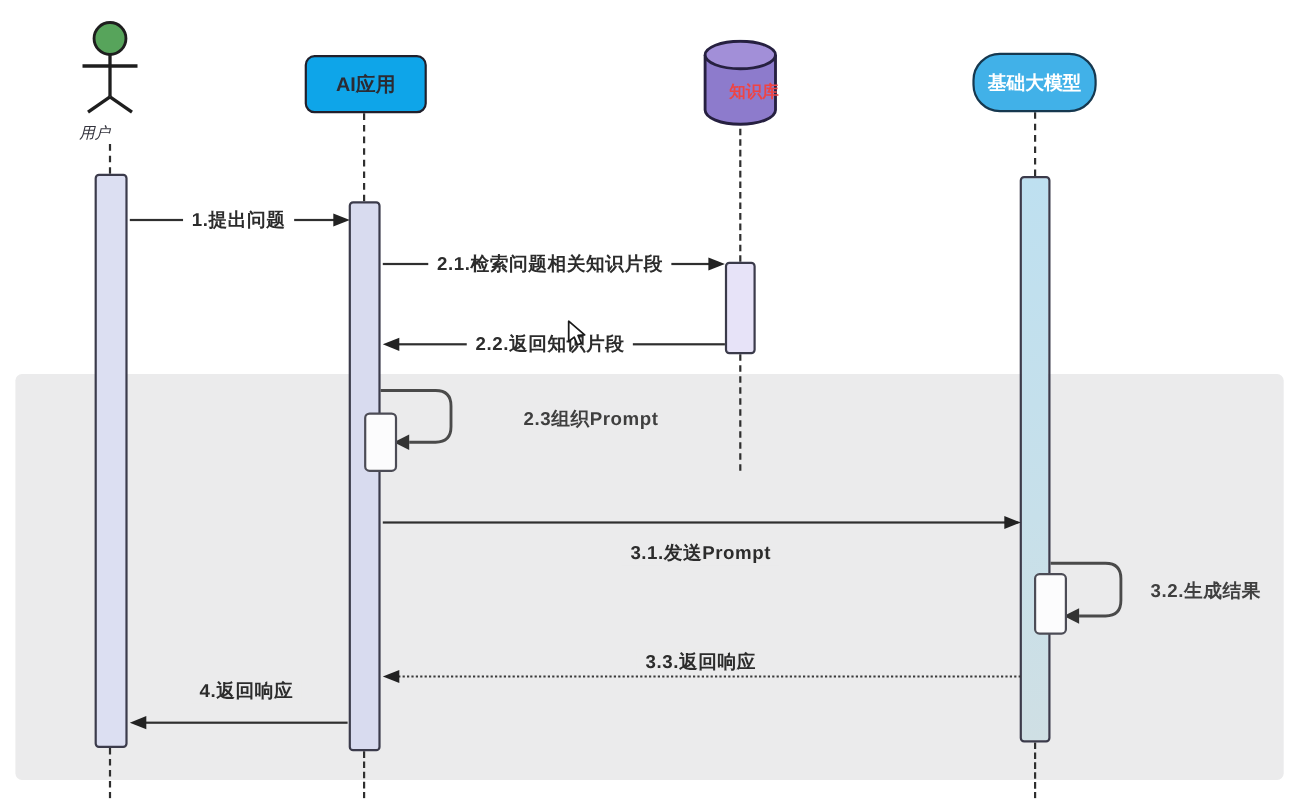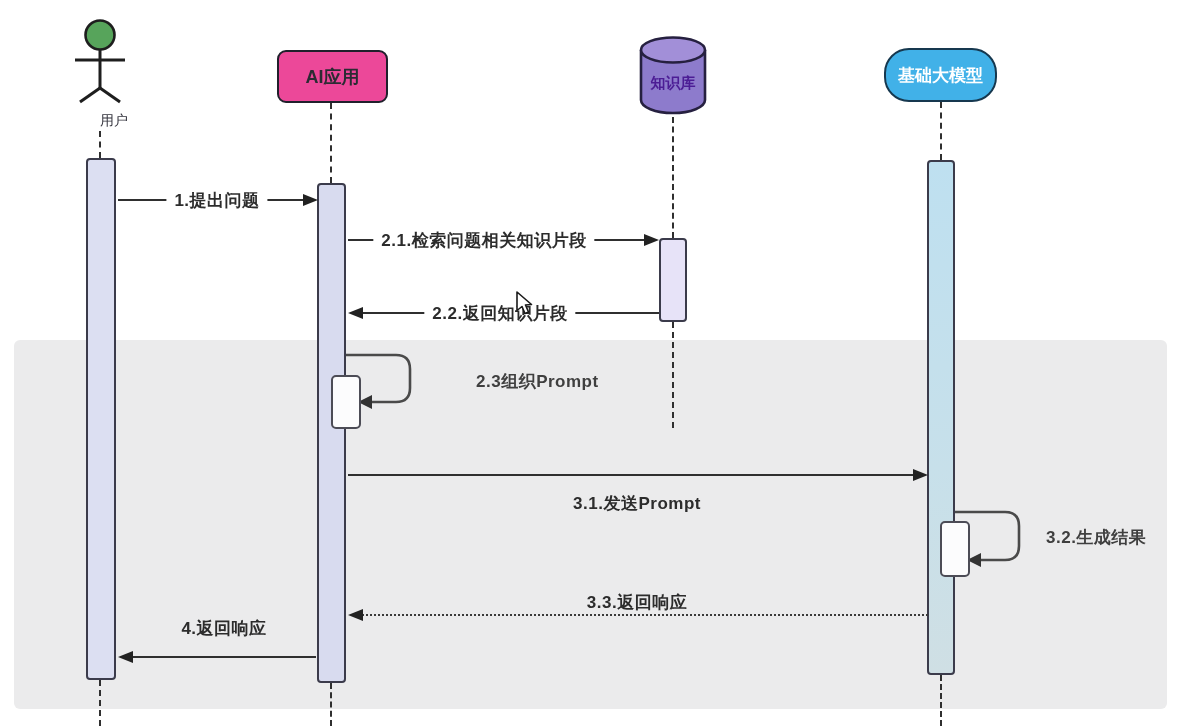--- a/index.html
+++ b/index.html
@@ -18,25 +18,25 @@
   .bar.ai{left:317px;top:183px;width:29px;height:500px;background:#d8dbef;}
   .bar.kb{left:659px;top:238px;width:28px;height:84px;background:#e7e3f8;}
   .bar.model{left:927px;top:160px;width:28px;height:515px;
              background:linear-gradient(180deg,#bee0f0 0%,#c7e0ea 60%,#cfdfe4 100%);}
   .selfrect{position:absolute;border:2px solid #4c4c56;border-radius:5px;background:#fcfcfd;z-index:4;box-sizing:border-box;}
   .selfrect.organize{left:331px;top:375px;width:30px;height:54px;}
   .selfrect.generate{left:940px;top:521px;width:30px;height:56px;}
   
   .pbox{position:absolute;border:2.5px solid #20202c;border-radius:9px;display:flex;
         align-items:center;justify-content:center;font-weight:bold;z-index:3;box-sizing:border-box;}
-  .pbox.ai-app{left:277px;top:50px;width:111px;height:53px;background:#ec4899;color:#2b2b33;font-size:18px;}
+  .pbox.ai-app{left:277px;top:50px;width:111px;height:53px;background:#0ea5e9;color:#2b2b33;font-size:18px;}
   .pbox.model{left:884px;top:48px;width:113px;height:54px;background:#41b1e8;color:#ffffff;font-size:17px;border-color:#16384f;border-radius:25px;}
-  .actor-label{position:absolute;left:72px;top:112px;width:56px;text-align:right;font-size:14px;color:#33333d;z-index:3;}
-  .kb-label{position:absolute;left:638px;top:74px;width:70px;text-align:center;font-size:15px;
-            font-weight:bold;color:#4c1d95;z-index:4;}
+  .actor-label{position:absolute;left:72px;top:112px;width:56px;text-align:left;font-size:14px;color:#33333d;z-index:3;font-style:italic;}
+  .kb-label{position:absolute;left:638px;top:74px;width:70px;text-align:right;font-size:15px;
+            font-weight:bold;color:#ef4444;z-index:4;}
   .actor-svg{position:absolute;left:70px;top:18px;z-index:3;}
   .cyl-svg{position:absolute;left:638px;top:36px;z-index:3;}
   
   .mline{position:absolute;height:0;border-top:2.5px solid #2f2f2f;z-index:3;}
   .mline.dotted{border-top:2.5px dotted #3a3a3a;}
   .ah{position:absolute;width:0;height:0;z-index:3;}
   .ah.right{border-top:6px solid transparent;border-bottom:6px solid transparent;border-left:15px solid #222;}
   .ah.left{border-top:6px solid transparent;border-bottom:6px solid transparent;border-right:15px solid #222;}
   .mlabel{position:absolute;transform:translate(-50%,-50%);background:#ffffff;padding:0 8px;
           font-size:17px;font-weight:700;color:#2c2c2c;white-space:nowrap;z-index:4;letter-spacing:0.5px;}
@@ -92,21 +92,21 @@
   <div class="bar ai"></div>
   <div class="bar kb"></div>
   <div class="bar model"></div>
 
   <div class="mline" style="left:118px;top:199px;width:186px;"></div>
   <div class="ah right" style="left:303px;top:194px;"></div>
   <div class="mlabel" style="left:217px;top:200px;">1.提出问题</div>
 
   <div class="mline" style="left:348px;top:239px;width:297px;"></div>
   <div class="ah right" style="left:644px;top:234px;"></div>
-  <div class="mlabel" style="left:484px;top:240px;">2.1.检索问题相关知识片段</div>
+  <div class="mlabel" style="left:500px;top:240px;">2.1.检索问题相关知识片段</div>
 
   <div class="mline" style="left:362px;top:312px;width:297px;"></div>
   <div class="ah left" style="left:348px;top:307px;"></div>
   <div class="mlabel" style="left:500px;top:313px;">2.2.返回知识片段</div>
 
   <svg class="loop-svg" style="left:344px;top:348px;" width="84" height="64" viewBox="0 0 84 64">
     <path d="M2,7 H52 Q66,7 66,21 V40 Q66,54 52,54 H28" fill="none" stroke="#4a4a4a" stroke-width="2.6"></path>
     <polygon points="28,47 28,61 14,54" fill="#333333"></polygon>
   </svg>
   <div class="selfrect organize"></div>

